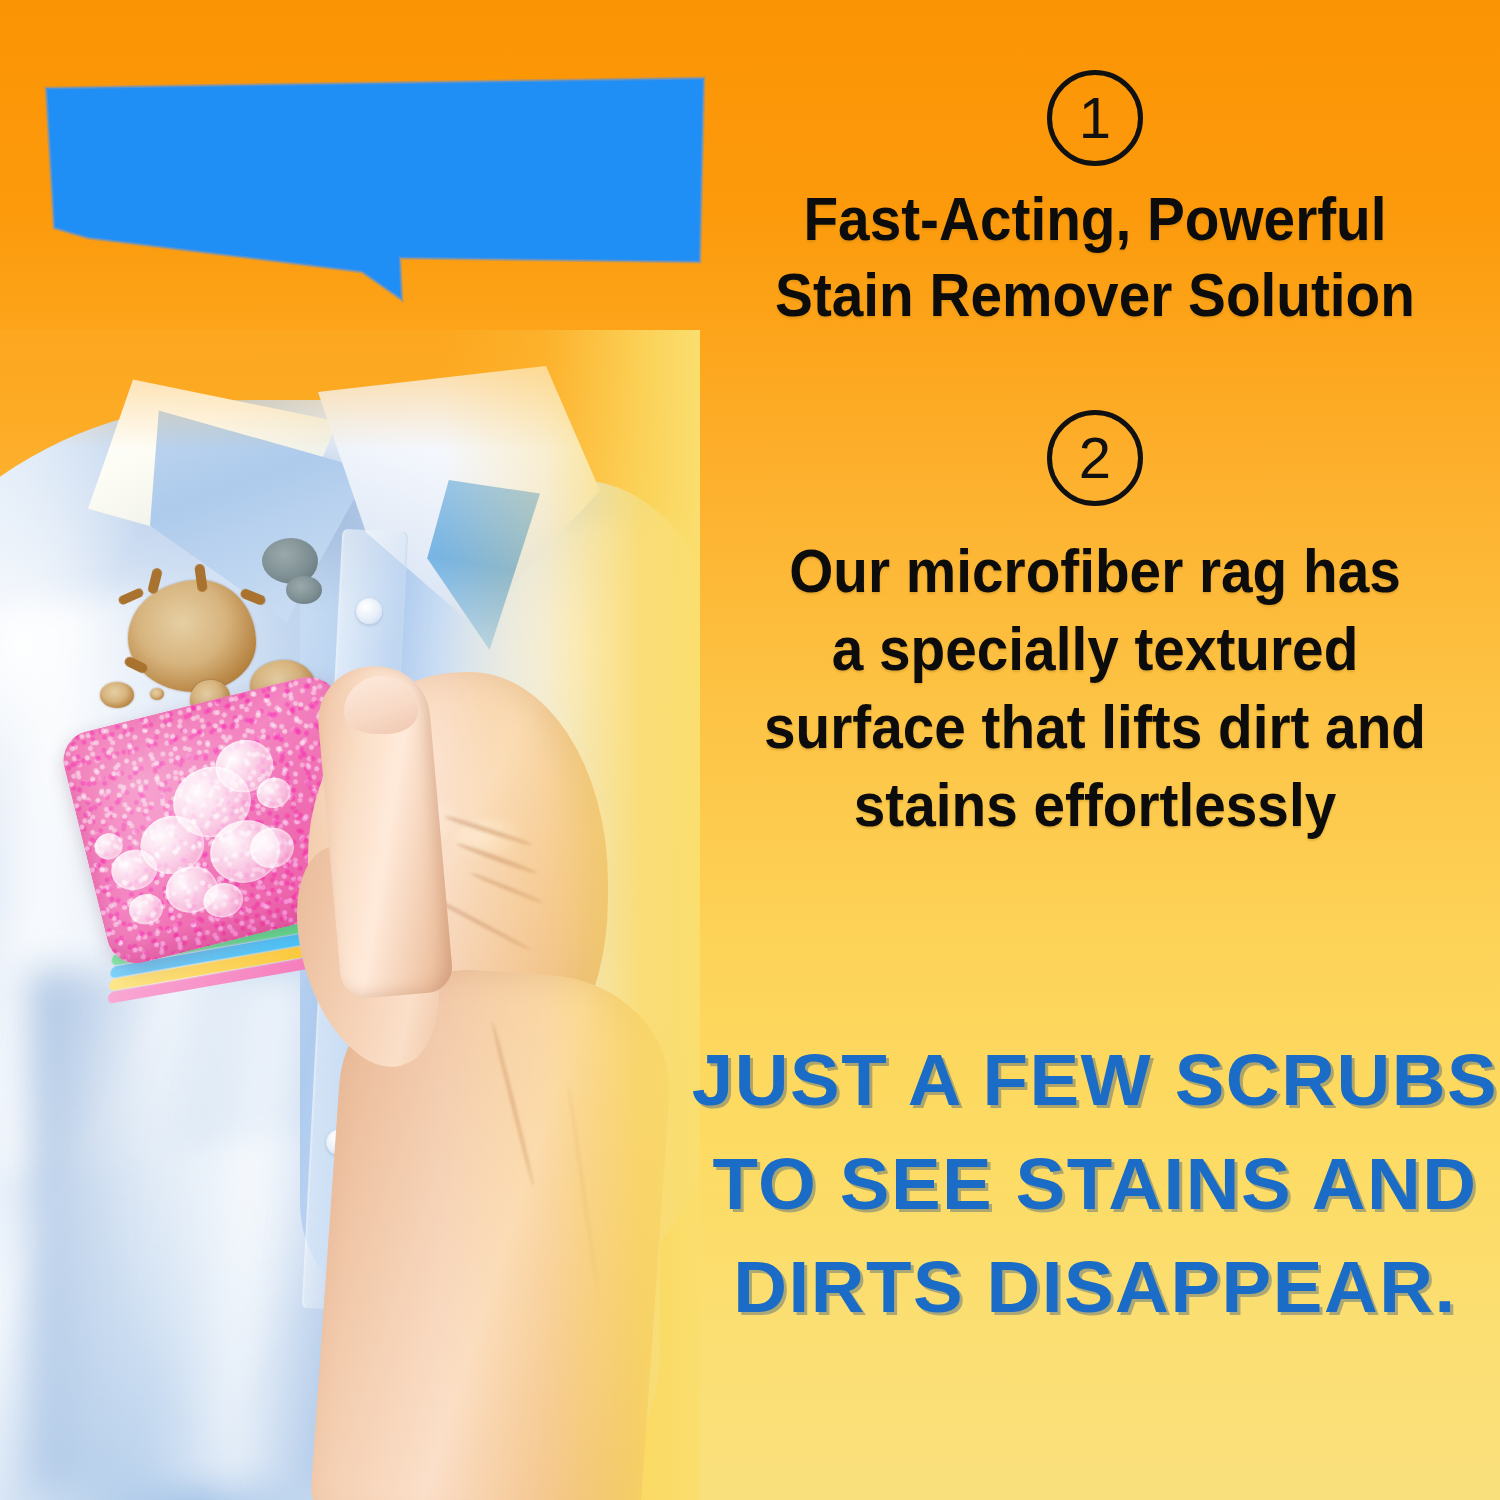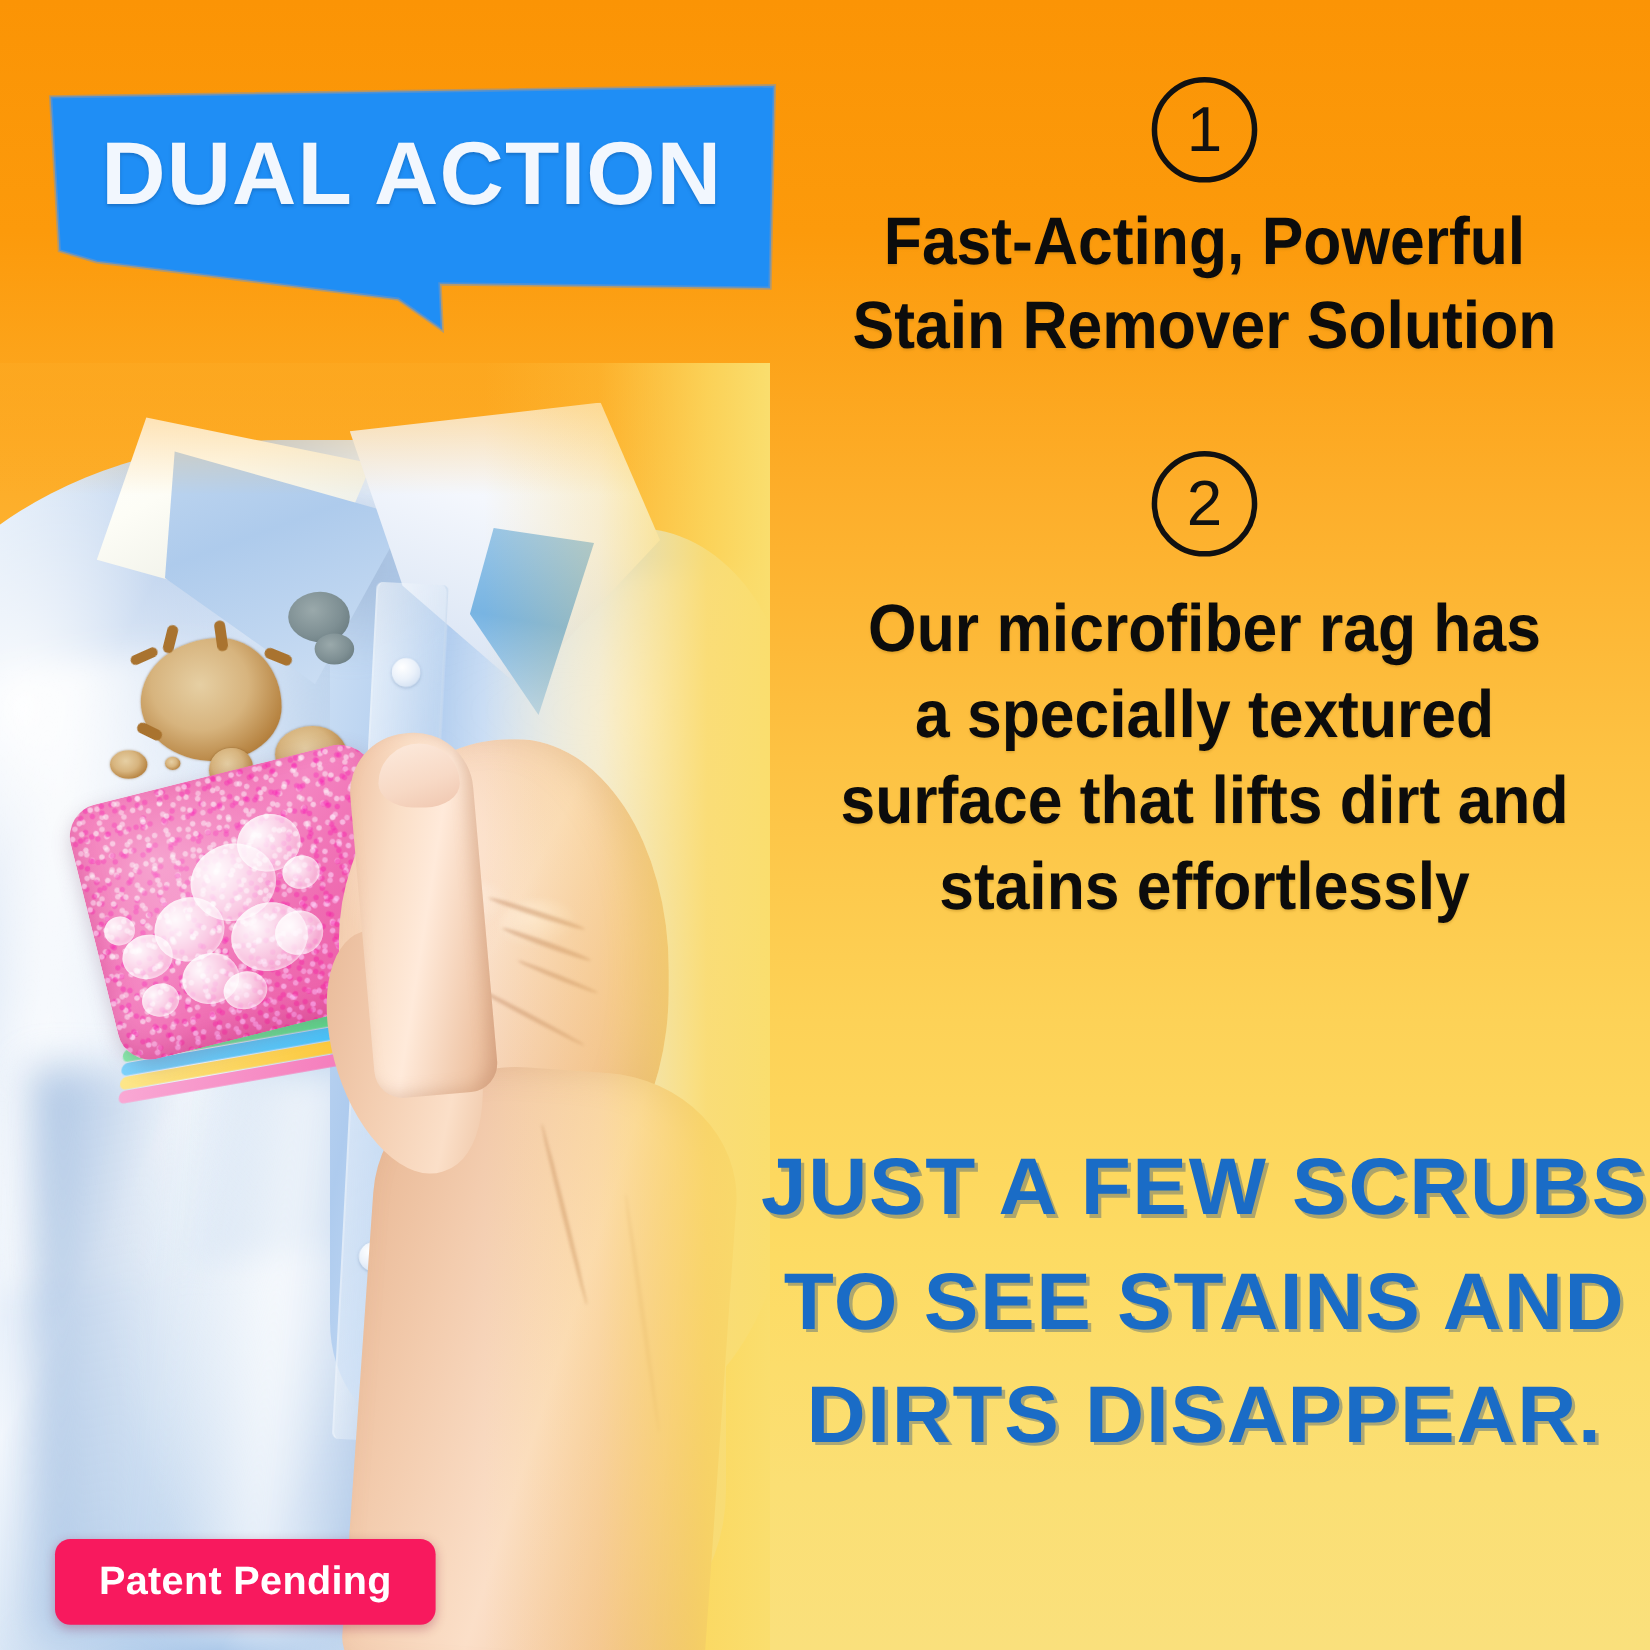--- a/index.html
+++ b/index.html
@@ -536,21 +536,20 @@
     </div>
 
     <div class="photo-fade-t"></div>
     <div class="photo-fade-r"></div>
   </div>
 
   <div id="dual-banner">
     <svg width="664" height="250" viewBox="0 0 664 250">
       <polygon points="2,12 660,2 656,186 356,182 358,224 318,196 44,162 10,152" fill="#1f8ef5" stroke="rgba(120,150,185,0.55)" stroke-width="3"></polygon>
     </svg>
-    <div id="dual-label">DUAL ACTION</div>
   </div>
 
   <div id="right-col">
 
     <div id="step1">
       <div class="step-num-wrap">
         <div class="step-circle">1</div>
       </div>
       <div class="step-text">
         <div>Fast-Acting, Powerful</div>
@@ -570,15 +569,14 @@
       </div>
     </div>
 
     <div id="headline">
       <span class="hl-line">JUST A FEW SCRUBS</span>
       <span class="hl-line">TO SEE STAINS AND</span>
       <span class="hl-line">DIRTS DISAPPEAR.</span>
     </div>
   </div>
 
-  <div id="patent-badge">Patent Pending</div>
 
 </div>
 
 </body></html>

